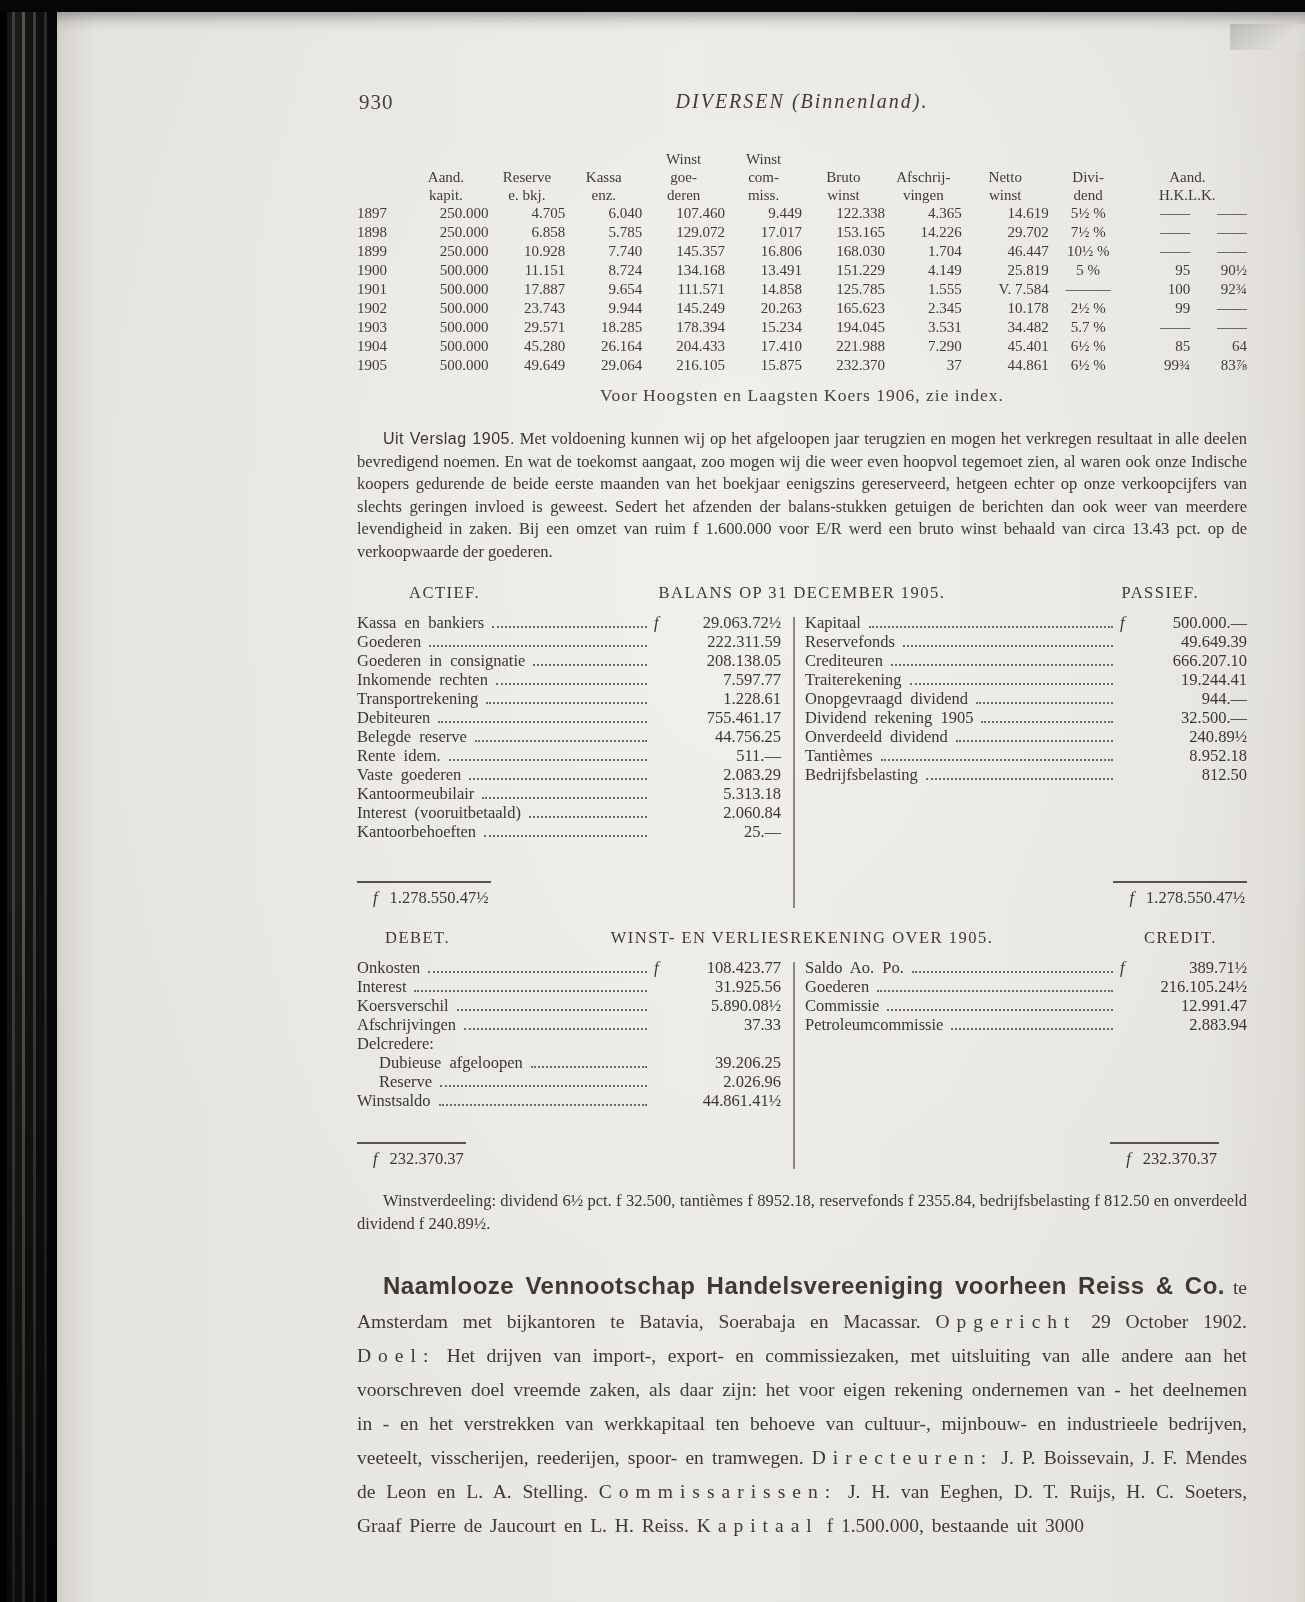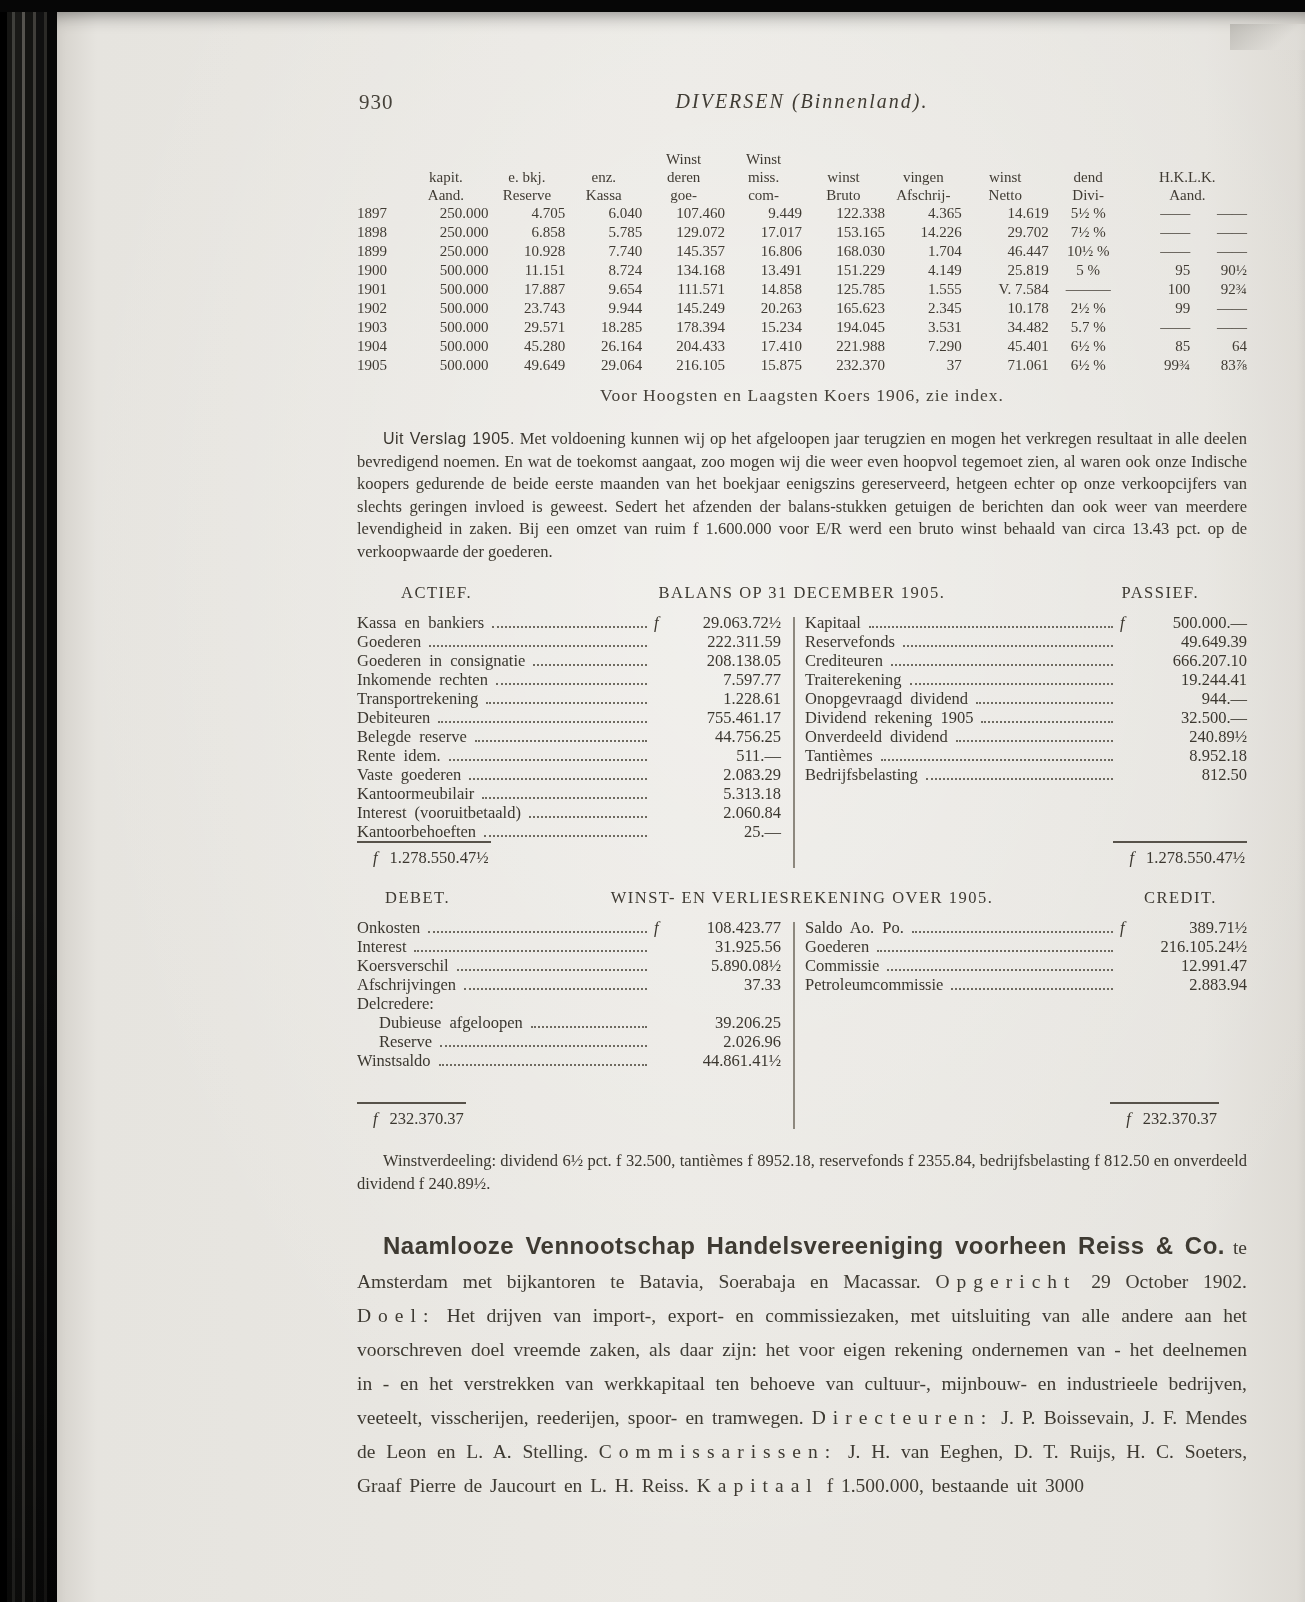--- a/index.html
+++ b/index.html
@@ -49,38 +49,38 @@
   table.hist col.w-div{width:78px} table.hist col.w-hk{width:62px} table.hist col.w-lk{width:56px}
 
   .index-note { text-align:center; font-size:17.5px; margin-top:10px; letter-spacing:1px; color:#46423a; }
 
   
   p.verslag { margin:22px 0 0 0; font-size:16.5px; line-height:22.5px; text-align:justify; text-indent:26px; }
   .lead-bold { font-family:"Liberation Sans","DejaVu Sans",sans-serif; font-weight:normal; font-size:16px; letter-spacing:.5px; }
 
   
   .sec-head { position:relative; height:22px; margin-top:20px; font-size:16.5px; letter-spacing:1.5px; color:#3e3a32; }
-  .sec-head .l { position:absolute; left:44px; }
+  .sec-head .l { position:absolute; left:52px; }
   .sec-head .t { position:absolute; left:0; right:0; text-align:center; }
   .sec-head .r { position:absolute; right:48px; }
   .wv-head .l { left:28px; } .wv-head .r { right:30px; }
 
   .bal-wrap { position:relative; margin-top:8px; }
   .bal-wrap::before { content:''; position:absolute; left:436px; top:4px; bottom:0; width:1.5px; background:#8d887e; }
   .bal-cols { display:flex; }
   .bal-col { width:424px; }
   .bal-col.rightcol { width:442px; margin-left:24px; }
   .bal-row { display:flex; align-items:baseline; font-size:16.5px; line-height:19px; word-spacing:4px; }
   .bal-row .lbl { white-space:nowrap; }
   .bal-row .lbl.ind { padding-left:22px; }
   .bal-row .dots { flex:1; border-bottom:2px dotted #6e6a60; margin:0 7px 3px 8px; min-width:18px; }
   .bal-row .cur { width:15px; font-style:italic; }
   .bal-row .amt { width:112px; text-align:right; white-space:nowrap; }
 
-  .totals-row { display:flex; justify-content:space-between; }
+  .totals-row { display:flex; justify-content:space-between; margin-top:40px; }
   .total-box { border-top:2px solid #57524a; padding:5px 2px 0 16px; font-size:16.5px; white-space:nowrap; }
   .total-box .cur { font-style:italic; padding-right:12px; }
   .wv-totals { margin-top:32px; }
   .wv-totals .total-box.r-edge { margin-right:28px; }
 
   
   p.winstverd { margin:20px 0 0 0; font-size:16.5px; line-height:23px; text-align:justify; text-indent:26px; }
 
   
   p.company { margin:34px 0 0 0; font-size:19.5px; line-height:34px; text-align:justify; text-indent:26px; word-spacing:3px; color:#3e3a32; }
@@ -125,43 +125,43 @@
             <td class="h">Winst</td>
             <td class="h">Winst</td>
             <td class="h"></td>
             <td class="h"></td>
             <td class="h"></td>
             <td class="h"></td>
             <td class="h" colspan="2"></td>
           </tr>
           <tr>
             <td class="h"></td>
+            <td class="h">Aand.</td>
+            <td class="h">Reserve</td>
+            <td class="h">Kassa</td>
+            <td class="h">goe-</td>
+            <td class="h">com-</td>
+            <td class="h">Bruto</td>
+            <td class="h">Afschrij-</td>
+            <td class="h">Netto</td>
+            <td class="h">Divi-</td>
+            <td class="h" colspan="2">Aand.</td>
+          </tr>
+          <tr>
+            <td class="h"></td>
             <td class="h">kapit.</td>
             <td class="h">e. bkj.</td>
             <td class="h">enz.</td>
             <td class="h">deren</td>
             <td class="h">miss.</td>
             <td class="h">winst</td>
             <td class="h">vingen</td>
             <td class="h">winst</td>
             <td class="h">dend</td>
             <td class="h" colspan="2">H.K.L.K.</td>
-          </tr>
-          <tr>
-            <td class="h"></td>
-            <td class="h">Aand.</td>
-            <td class="h">Reserve</td>
-            <td class="h">Kassa</td>
-            <td class="h">goe-</td>
-            <td class="h">com-</td>
-            <td class="h">Bruto</td>
-            <td class="h">Afschrij-</td>
-            <td class="h">Netto</td>
-            <td class="h">Divi-</td>
-            <td class="h" colspan="2">Aand.</td>
           </tr>
         </thead>
       <tbody id="ht-body">
           <tr>
             <td class="y">1897</td>
             <td>250.000</td>
             <td>4.705</td>
             <td>6.040</td>
             <td>107.460</td>
             <td>9.449</td>
@@ -272,21 +272,21 @@
           </tr>
           <tr>
             <td class="y">1905</td>
             <td>500.000</td>
             <td>49.649</td>
             <td>29.064</td>
             <td>216.105</td>
             <td>15.875</td>
             <td>232.370</td>
             <td>37</td>
-            <td>71.061</td>
+            <td>44.861</td>
             <td class="c">6½ %</td>
             <td>99¾</td>
             <td>83⅞</td>
           </tr>
         </tbody>
     </table>
 
     <div class="index-note">Voor Hoogsten en Laagsten Koers 1906, zie index.</div>
 
     <p class="verslag"><span class="lead-bold">Uit Verslag 1905.</span><span> Met voldoening kunnen wij op het afgeloopen jaar terugzien en mogen het verkregen resultaat in alle deelen bevredigend noemen. En wat de toekomst aangaat, zoo mogen wij die weer even hoopvol tegemoet zien, al waren ook onze Indische koopers gedurende de beide eerste maanden van het boekjaar eenigszins gereserveerd, hetgeen echter op onze verkoopcijfers van slechts geringen invloed is geweest. Sedert het afzenden der balans-stukken getuigen de berichten dan ook weer van meerdere levendigheid in zaken. Bij een omzet van ruim f 1.600.000 voor E/R werd een bruto winst behaald van circa 13.43 pct. op de verkoopwaarde der goederen.</span></p>

